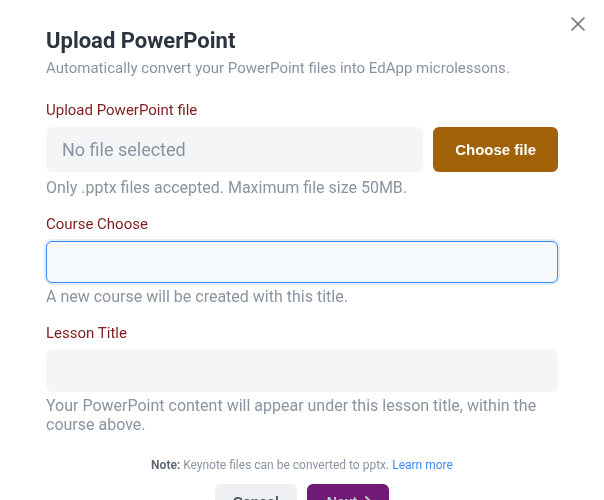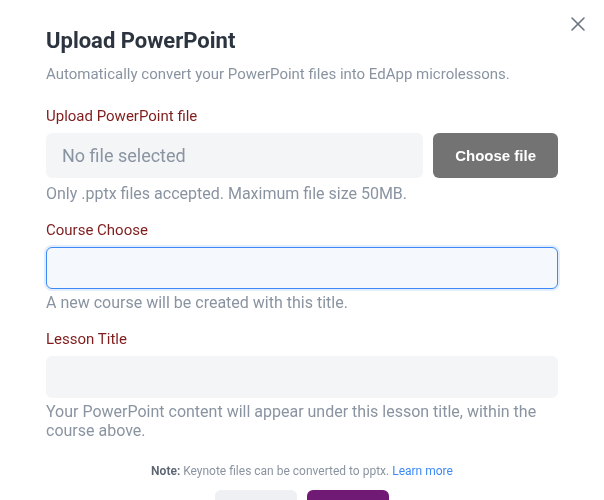--- a/index.html
+++ b/index.html
@@ -25,21 +25,21 @@
       color: #6b7580;
       display: flex;
       align-items: center;
       justify-content: center;
     }
     .close-btn svg { width: 16px; height: 16px; }
     h1.title {
       font-size: 22px;
       font-weight: 700;
       color: #2c3440;
-      margin-bottom: 12px;
+      margin-bottom: 6px;
     }
     .subtitle {
       font-size: 15px;
       color: #8a94a1;
       margin-bottom: 24px;
     }
     .field-block { margin-bottom: 18px; }
     .field-label {
       font-size: 15px;
       font-weight: 400;
@@ -57,21 +57,21 @@
       flex: 1;
       background: #f3f5f7;
       border-radius: 6px;
       padding: 12px 16px;
       color: #8a94a1;
       font-size: 18px;
       display: flex;
       align-items: center;
     }
     .choose-btn {
-      background: #737373;
+      background: #a16207;
       color: #fff;
       font-weight: 700;
       font-size: 15px;
       border: none;
       border-radius: 6px;
       padding: 0 22px;
       cursor: pointer;
     }
     .hint {
       font-size: 16px;

